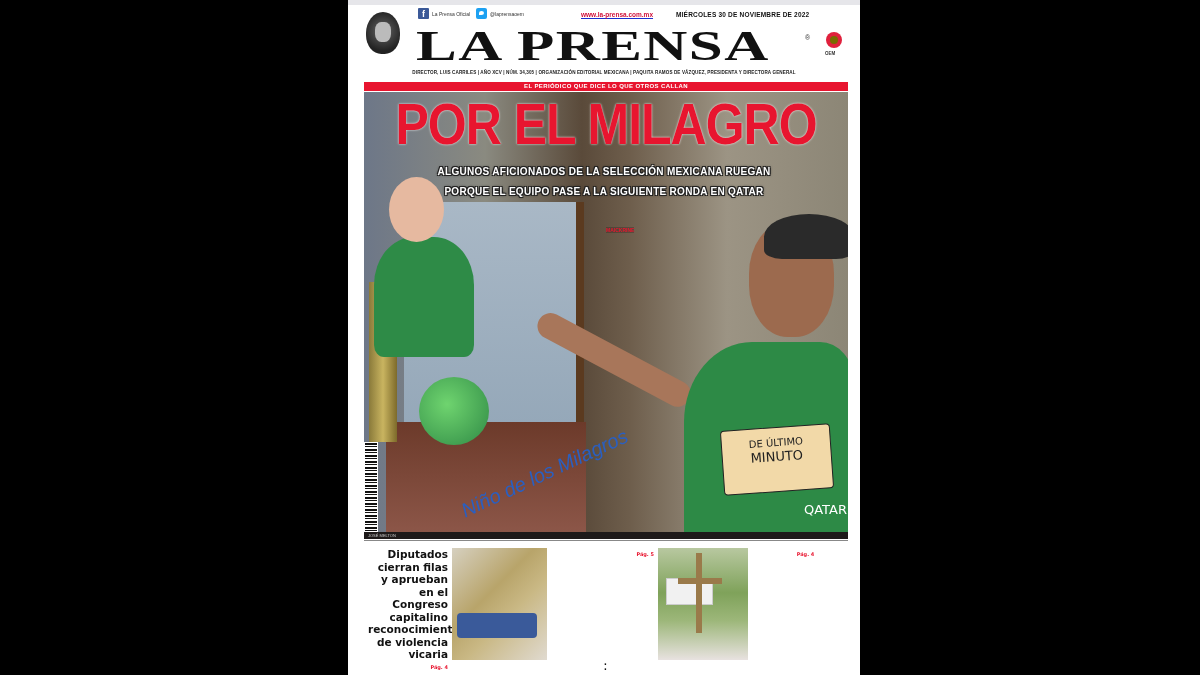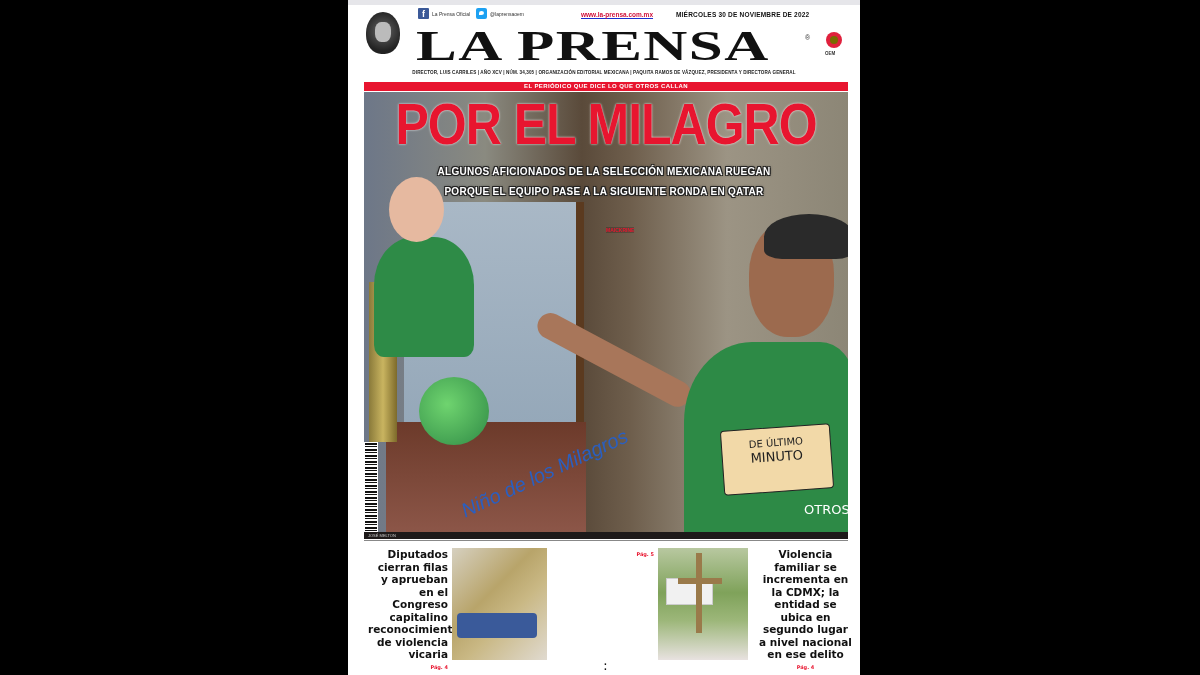--- a/index.html
+++ b/index.html
@@ -95,21 +95,21 @@
     <div class="arm"></div>
     <div class="man"></div>
     <div class="manhead"></div>
     <div class="cap"></div>
     <div class="barcode"></div>
 
     <div class="trino">
       <div>DE ÚLTIMO</div>
       <div style="font-size:13px;">MINUTO</div>
     </div>
-    <div class="trinosign">OTROS</div>
+    <div class="trinosign">QATAR</div>
 
     <div class="headline">POR EL MILAGRO</div>
     <div class="sub">ALGUNOS AFICIONADOS DE LA SELECCIÓN MEXICANA RUEGAN PORQUE EL EQUIPO PASE A LA SIGUIENTE RONDA EN QATAR</div>
     <div class="byline">MAICKRINE</div>
     <div class="photocredit">JOSÉ MELTON</div>
   </div>
 
   <div class="divider"></div>
 
   <div class="brief" style="left:20px;width:80px;text-align:right;">
@@ -123,18 +123,17 @@
   <div class="brief" style="left:218px;width:88px;text-align:right;">
     <span class="pg">Pág. 5</span>
   </div>
   <div class="thumb th2">
     <div class="banner"></div>
       <div class="cross"></div>
       <div class="crossbar"></div>
   </div>
 
   <div class="brief" style="left:410px;width:95px;text-align:center;">
-    <span>Violencia familiar se incrementa en la CDMX; la entidad se ubica en segundo lugar a nivel nacional en ese delito</span>
     <span class="pg">Pág. 4</span>
   </div>
 
   <div class="dots">·<br>·</div>
 </div>
 
 </body></html>

